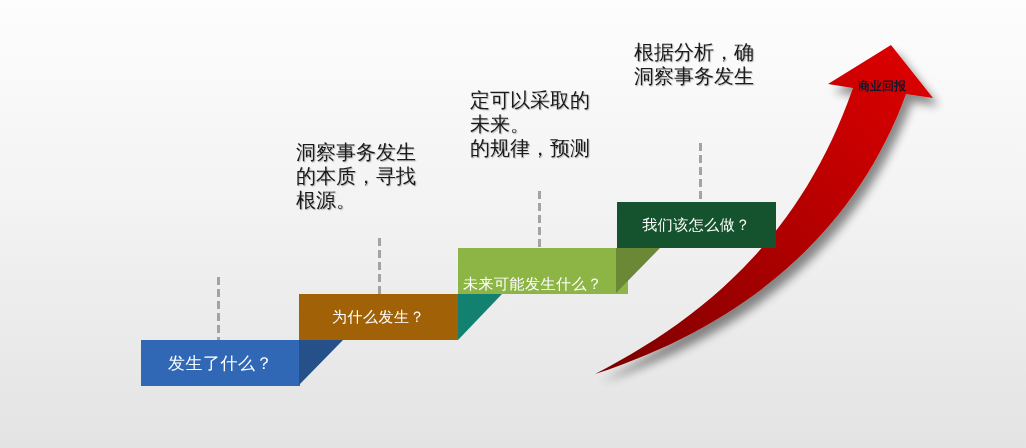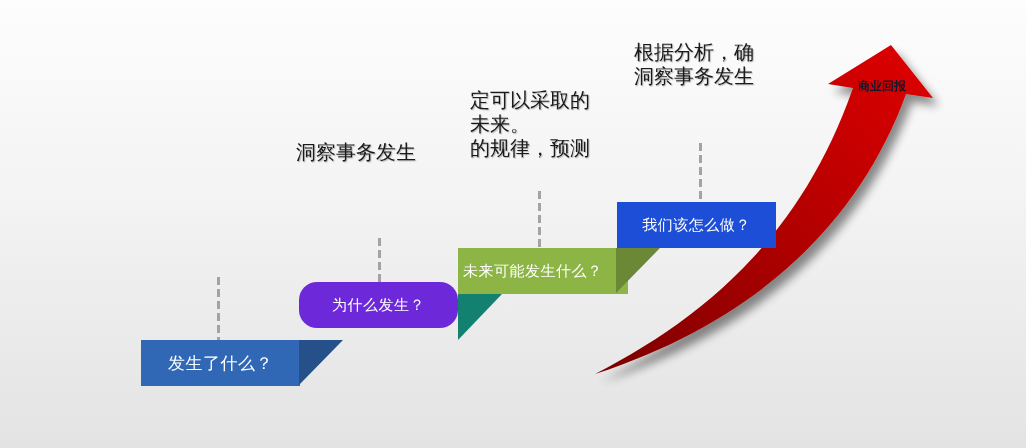--- a/index.html
+++ b/index.html
@@ -71,39 +71,41 @@
 
   <div class="dash" style="left:217px; top:277px; height:63px;"></div>
   <div class="step-box s1" style="left:141px; top:340px; background:#3068b5;">
     <span>发生了什么？</span>
   </div>
   <div class="fold" style="left:299px; top:340px; border-top:45px solid #25508a; border-right:44px solid transparent;"></div>
 
   <div class="dash" style="left:378px; top:238px; height:56px;"></div>
   <div class="desc" style="left:296px; top:140px;">
     <div>洞察事务发生</div>
+    <div>的本质，寻找</div>
+    <div>根源。</div>
   </div>
-  <div class="step-box" style="left:299px; top:282px; background:#6d28d9;border-radius:18px;">
+  <div class="step-box" style="left:299px; top:294px; background:#a16207;">
     <span>为什么发生？</span>
   </div>
   <div class="fold" style="left:458px; top:294px; border-top:46px solid #128170; border-right:44px solid transparent;"></div>
 
   <div class="dash" style="left:538px; top:191px; height:57px;"></div>
   <div class="desc" style="left:470px; top:88px;">
     <div>定可以采取的</div>
     <div>未来。</div>
     <div>的规律，预测</div>
   </div>
-  <div class="step-box" style="left:458px; top:248px; width:170px; background:#8db545; justify-content:flex-start; padding-left:5px;">
+  <div class="step-box" style="left:458px; top:248px; width:170px; background:#8db545; justify-content:flex-start; padding-left:5px;align-items:flex-end;">
     <span>未来可能发生什么？</span>
   </div>
   <div class="fold" style="left:616px; top:248px; border-top:45px solid #6a8836; border-right:44px solid transparent;"></div>
 
   <div class="dash" style="left:699px; top:143px; height:59px;"></div>
   <div class="desc" style="left:634px; top:40px;">
     <div>根据分析，确</div>
     <div>洞察事务发生</div>
   </div>
-  <div class="step-box" style="left:617px; top:202px; background:#1d4ed8;">
+  <div class="step-box" style="left:617px; top:202px; background:#14532d;">
     <span>我们该怎么做？</span>
   </div>
 
 </div>
 
 </body></html>

